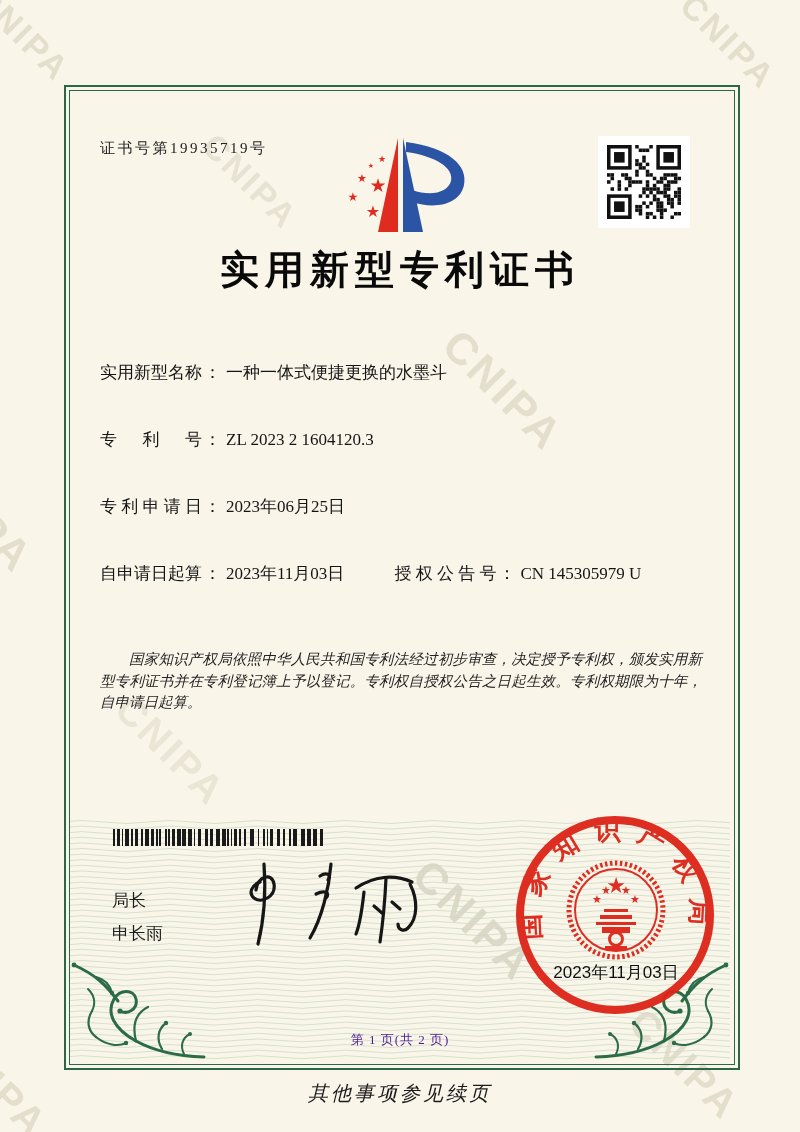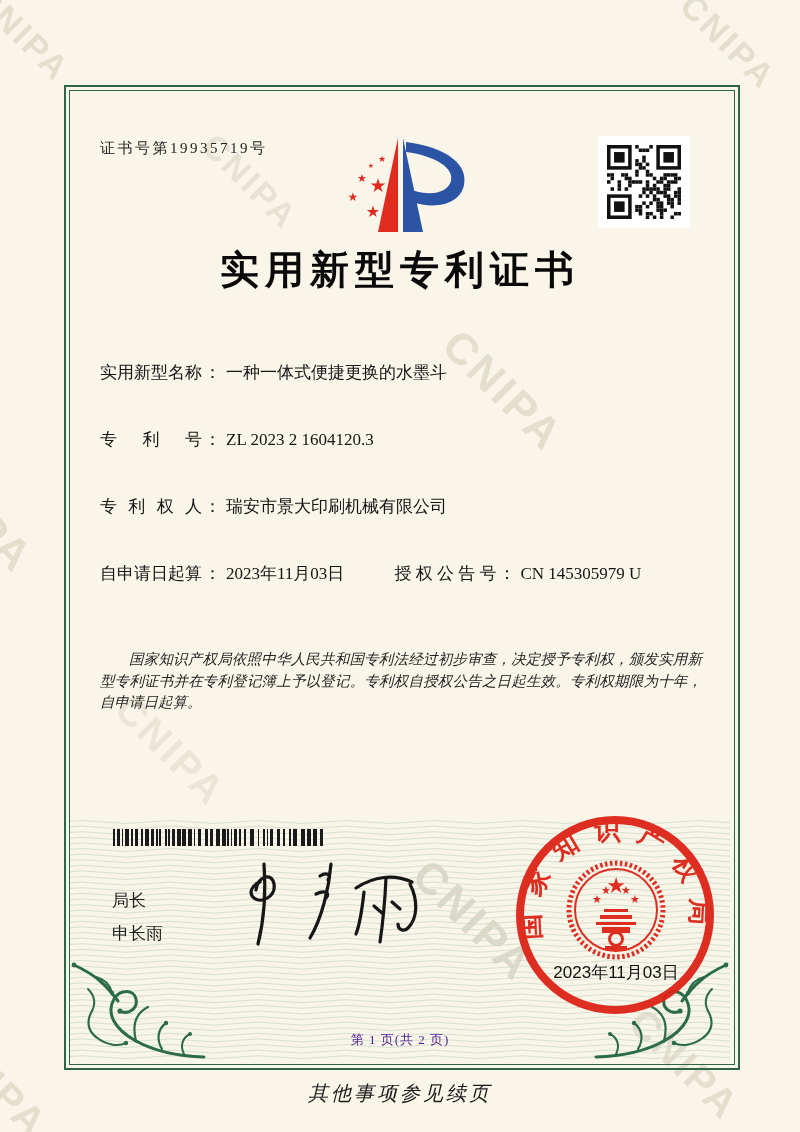--- a/index.html
+++ b/index.html
@@ -329,21 +329,21 @@
 <div class="title">实用新型专利证书</div>
 
 <div class="fields">
   <div class="frow">
     <span class="flabel">实用新型名称</span><span class="colon">：</span><span class="fvalue">一种一体式便捷更换的水墨斗</span>
   </div>
   <div class="frow">
     <span class="flabel">专利号</span><span class="colon">：</span><span class="fvalue">ZL 2023 2 1604120.3</span>
   </div>
   <div class="frow">
-    <span class="flabel">专利权人</span><span class="colon">：</span><span class="fvalue">瑞安市景大印刷机械有限公司</span>
+    <span class="flabel">专利申请日</span><span class="colon">：</span><span class="fvalue">2023年06月25日</span>
   </div>
   <div class="frow">
     <span class="flabel">自申请日起算</span><span class="colon">：</span><span class="fvalue">2023年11月03日</span><span class="flabel pair2">授权公告号</span><span class="colon">：</span><span class="fvalue">CN 145305979 U</span>
   </div>
 </div>
 
 <div class="bodytext">
   <p>国家知识产权局依照中华人民共和国专利法经过初步审查，决定授予专利权，颁发实用新型专利证书并在专利登记簿上予以登记。专利权自授权公告之日起生效。专利权期限为十年，自申请日起算。</p>
 </div>
 

